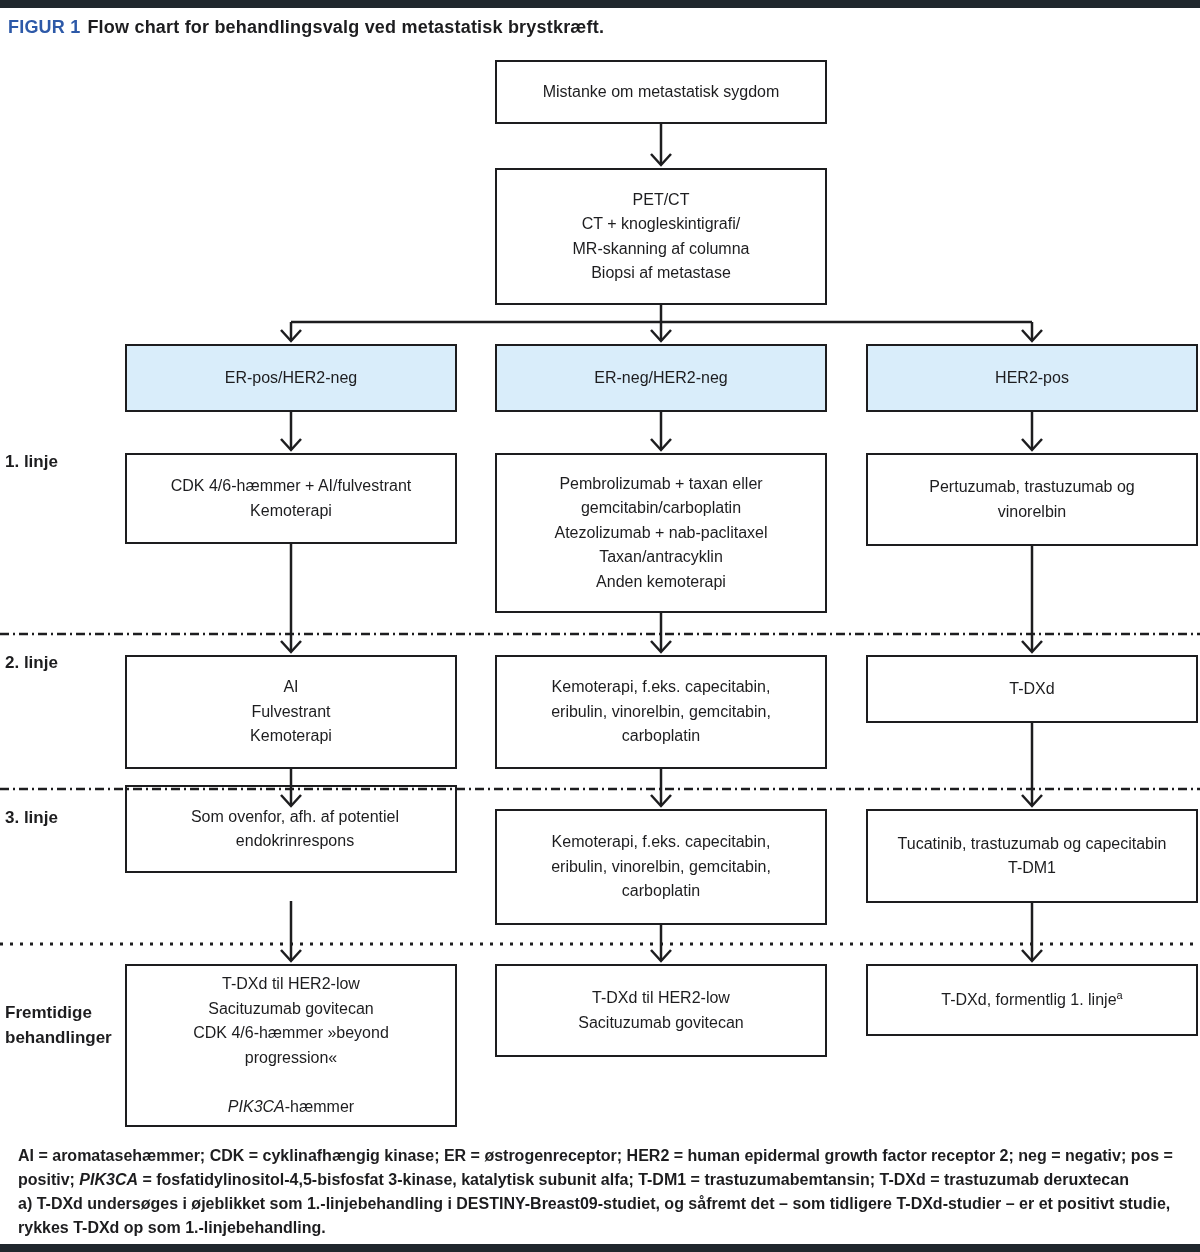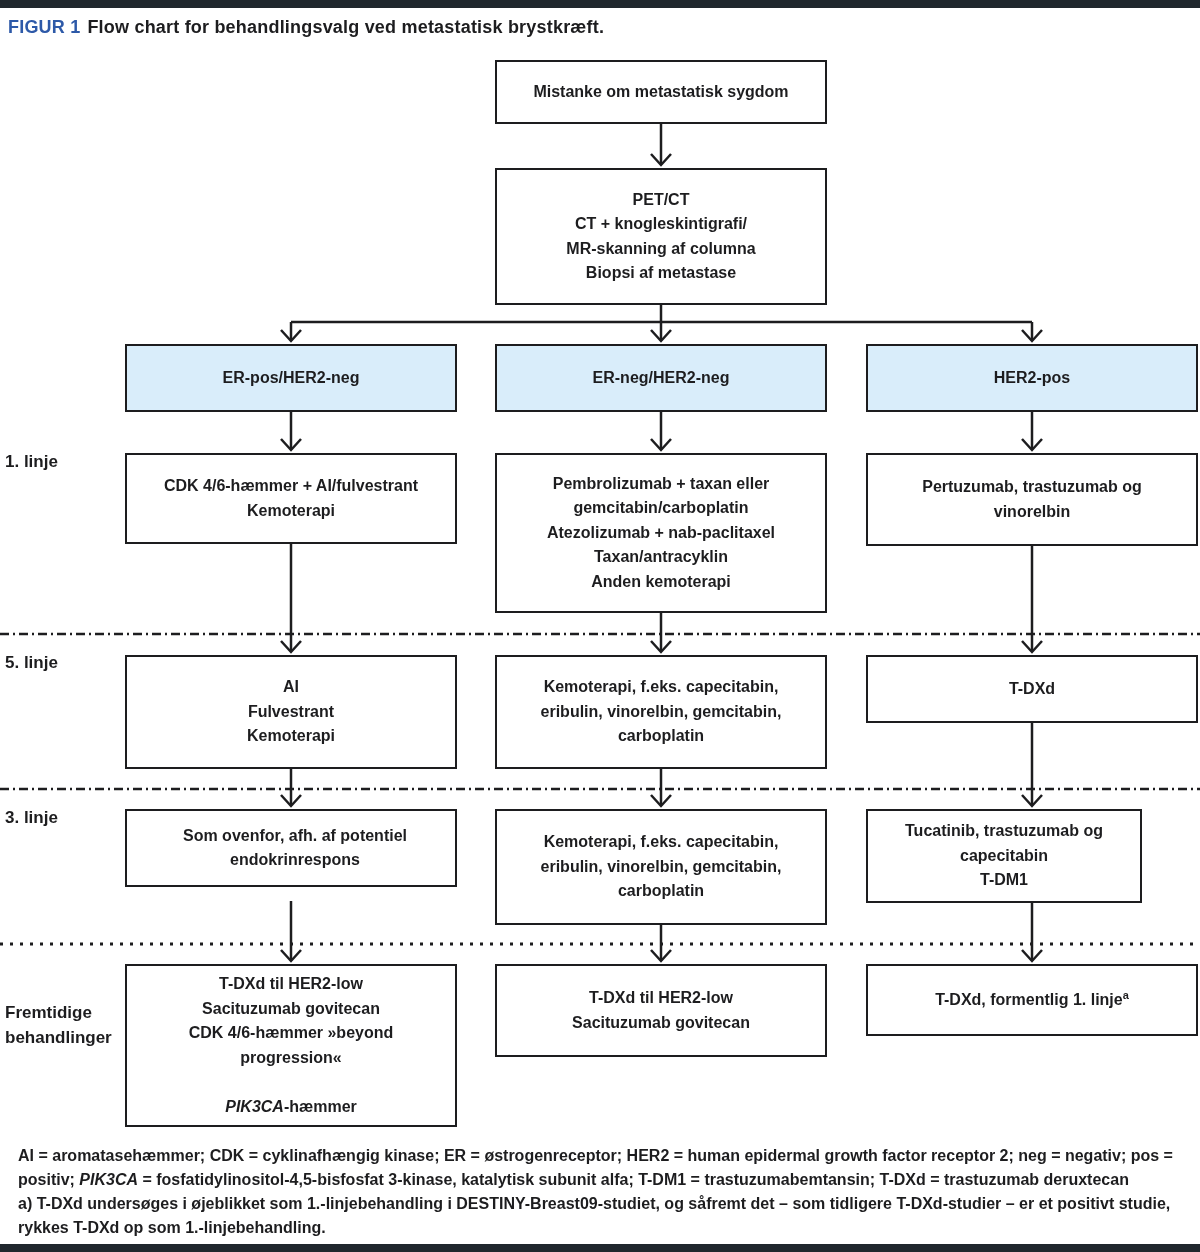--- a/index.html
+++ b/index.html
@@ -9,21 +9,21 @@
   }
   .frame-bar{position:absolute;left:0;width:1200px;height:8px;background:#20272d;}
   .frame-bar.top{top:0;}
   .frame-bar.bottom{bottom:0;}
   .fig-title{position:absolute;left:8px;top:17px;font-size:18px;font-weight:bold;letter-spacing:.2px;white-space:nowrap;}
   .fig-label{color:#2d59a8;margin-right:7px;}
   .connectors{position:absolute;left:0;top:0;width:1200px;height:1252px;}
   .node{
     position:absolute;border:2.5px solid #1d1d1f;box-sizing:border-box;
     display:flex;align-items:center;justify-content:flex-start;
-    text-align:center;font-weight:bold;font-size:16px;line-height:24.5px;
+    text-align:center;font-weight:normal;font-size:16px;line-height:24.5px;
     padding:6px 8px;
   }
   .node .node-text{white-space:pre-line;width:100%;}
   .node.blue{background:#d9edfa;}
   .row-label{position:absolute;left:5px;font-weight:bold;font-size:17px;line-height:25px;white-space:pre-line;}
   .footnote{position:absolute;left:18px;top:1144px;width:1192px;font-weight:bold;font-size:16px;line-height:24px;}
   .footnote div{white-space:nowrap;}
   em{font-style:italic;}
   sup{font-size:11px;vertical-align:super;line-height:0;}
 </style>
@@ -103,21 +103,21 @@
     <div class="node-text">ER-pos/HER2-neg</div>
   </div>
   <div class="node blue" style="left:495px;top:344px;width:332px;height:68px;">
     <div class="node-text">ER-neg/HER2-neg</div>
   </div>
   <div class="node blue" style="left:866px;top:344px;width:332px;height:68px;">
     <div class="node-text">HER2-pos</div>
   </div>
 
   <div class="row-label" style="top:449px;">1. linje</div>
-  <div class="row-label" style="top:650px;">5. linje</div>
+  <div class="row-label" style="top:650px;">2. linje</div>
   <div class="row-label" style="top:805px;">3. linje</div>
   <div class="row-label" style="top:1000px;">Fremtidige
 behandlinger</div>
 
   <div class="node" style="left:125px;top:453px;width:332px;height:91px;">
     <div class="node-text">CDK 4/6-hæmmer + AI/fulvestrant
 Kemoterapi</div>
   </div>
   <div class="node" style="left:866px;top:453px;width:332px;height:93px;">
     <div class="node-text">Pertuzumab, trastuzumab og
@@ -138,30 +138,30 @@
   </div>
   <div class="node" style="left:495px;top:655px;width:332px;height:114px;">
     <div class="node-text">Kemoterapi, f.eks. capecitabin,
 eribulin, vinorelbin, gemcitabin,
 carboplatin</div>
   </div>
   <div class="node" style="left:866px;top:655px;width:332px;height:68px;">
     <div class="node-text">T-DXd</div>
   </div>
 
-  <div class="node" style="left:125px;top:809px;width:332px;height:78px;padding-left:16px;">
+  <div class="node" style="left:125px;top:785px;width:332px;height:88px;padding-left:16px;">
     <div class="node-text">Som ovenfor, afh. af potentiel
 endokrinrespons</div>
   </div>
   <div class="node" style="left:495px;top:809px;width:332px;height:116px;">
     <div class="node-text">Kemoterapi, f.eks. capecitabin,
 eribulin, vinorelbin, gemcitabin,
 carboplatin</div>
   </div>
-  <div class="node" style="left:866px;top:809px;width:276px;height:94px;">
+  <div class="node" style="left:866px;top:809px;width:332px;height:94px;">
     <div class="node-text">Tucatinib, trastuzumab og capecitabin
 T-DM1</div>
   </div>
 
   <div class="node" style="left:125px;top:964px;width:332px;height:163px;">
     <div class="node-text">
       <div>T-DXd til HER2-low
 Sacituzumab govitecan
 CDK 4/6-hæmmer »beyond
 progression«</div>

